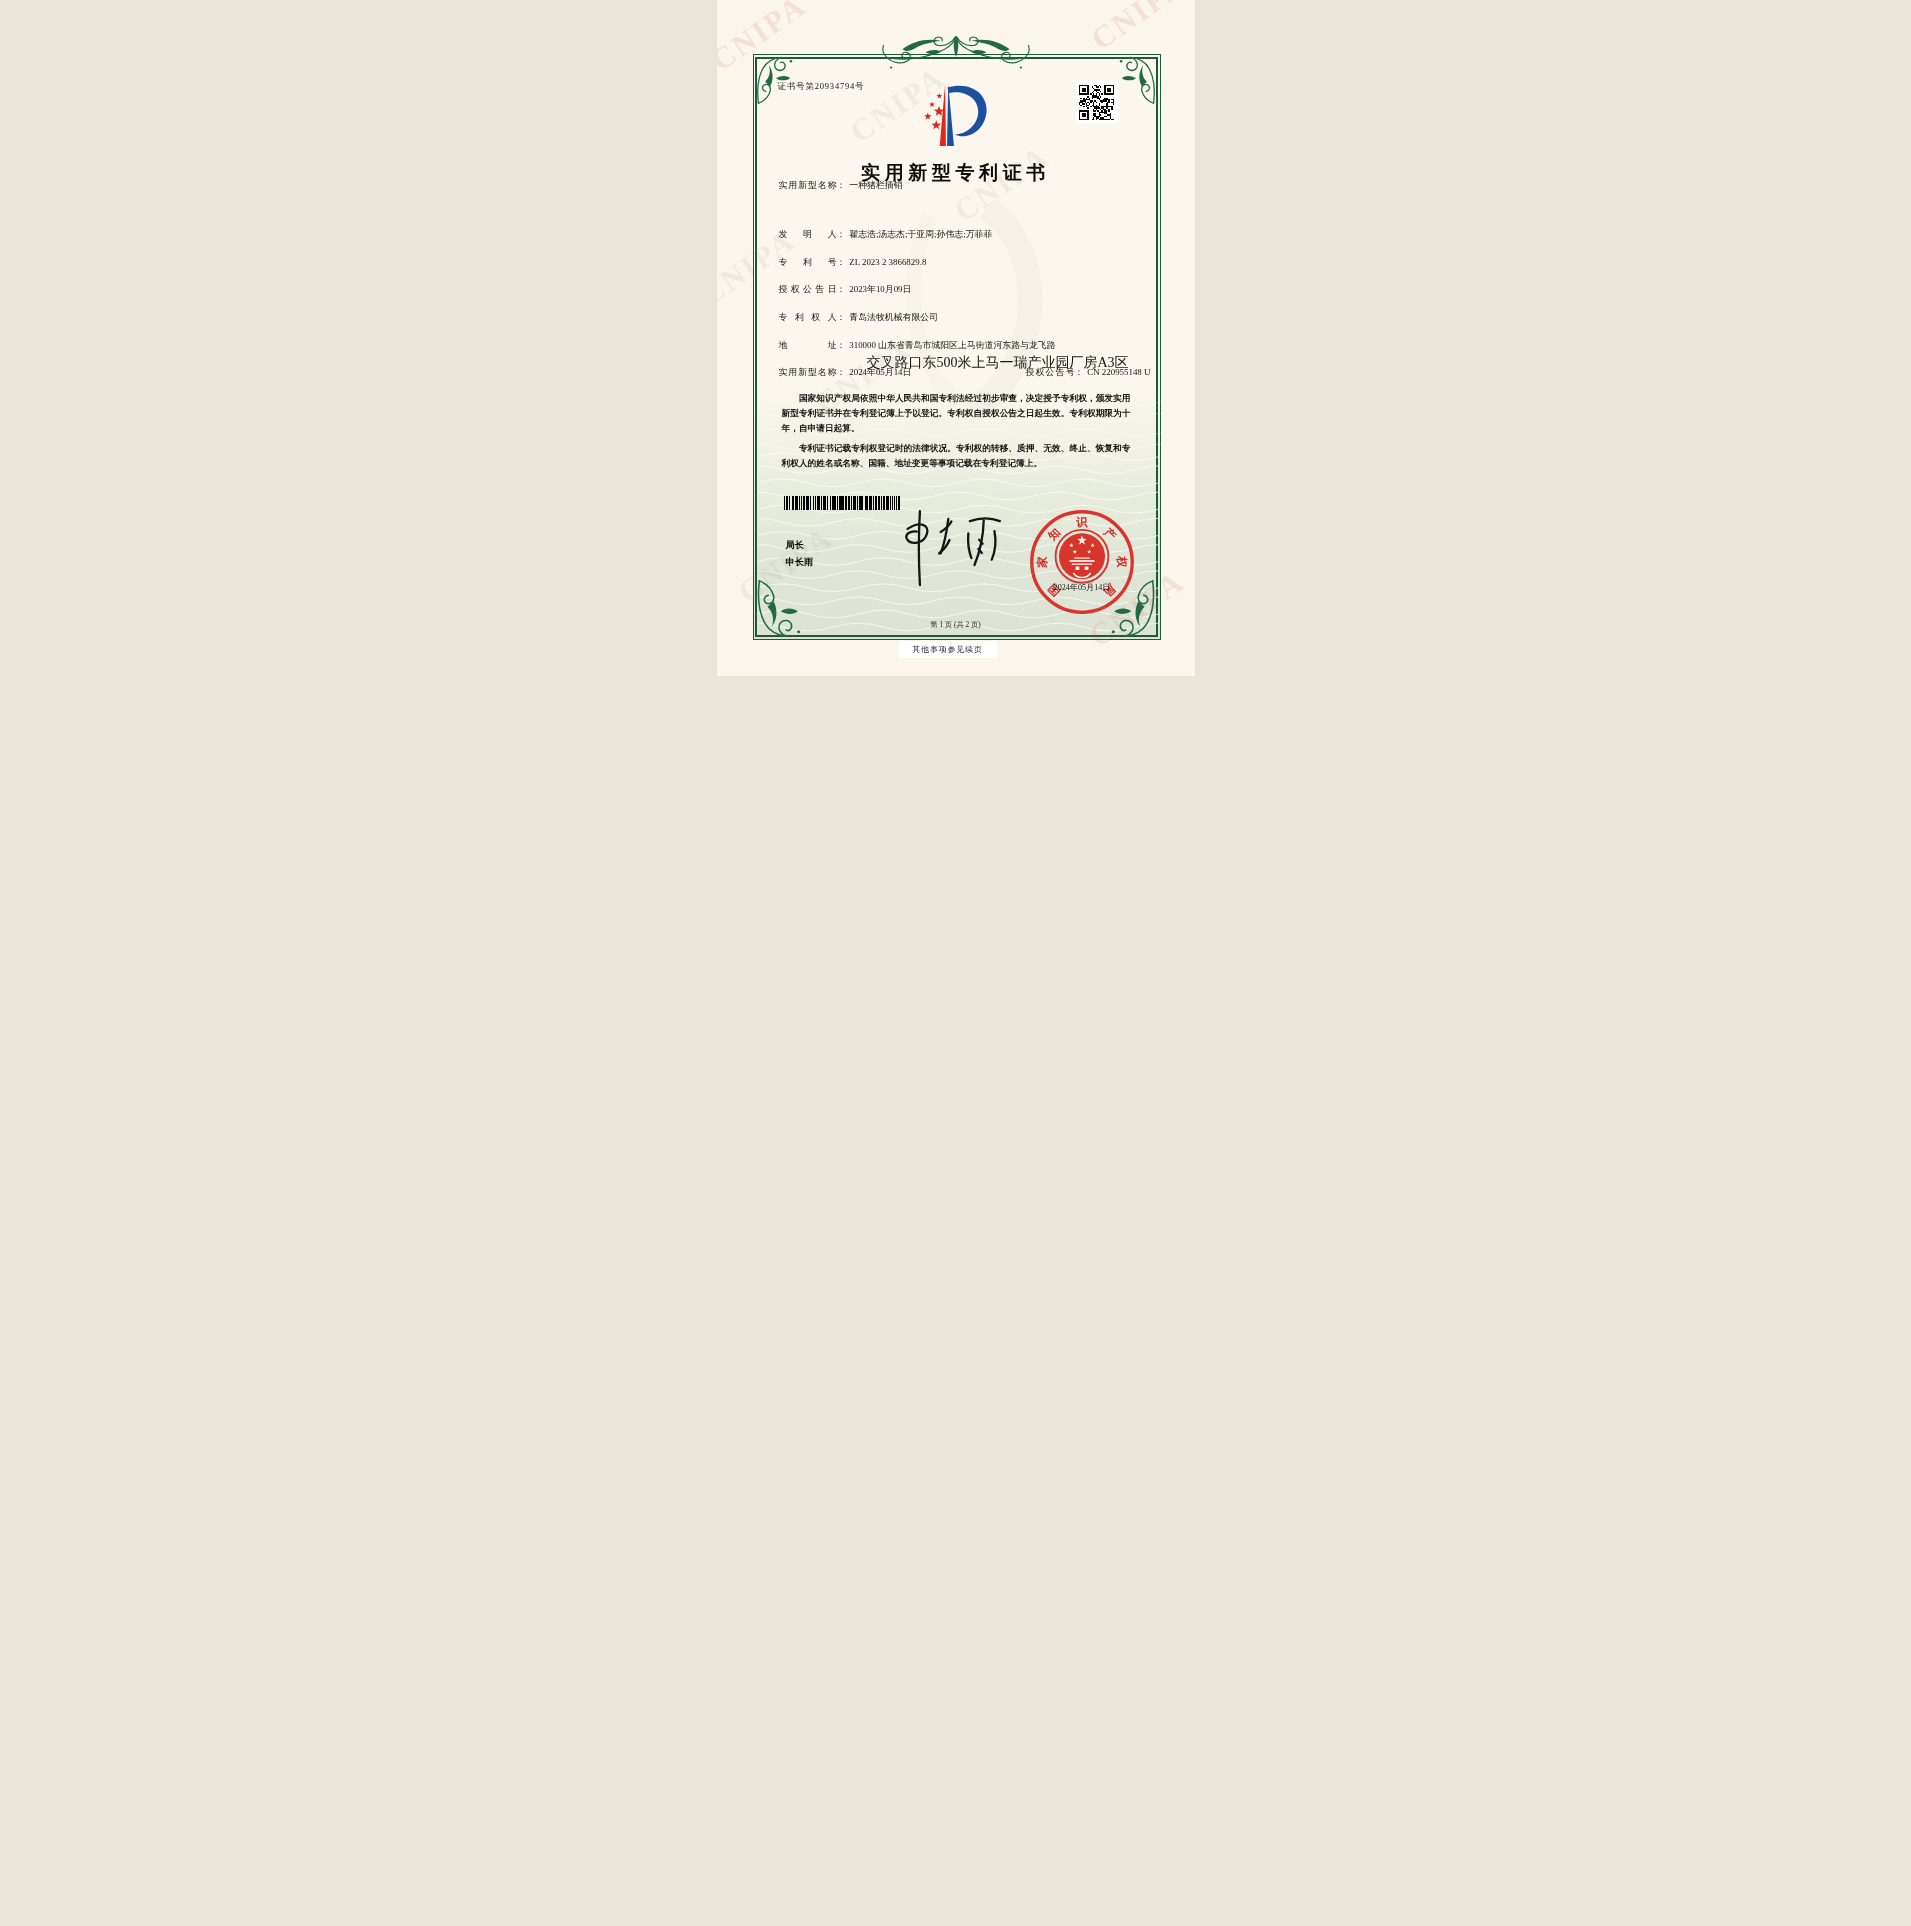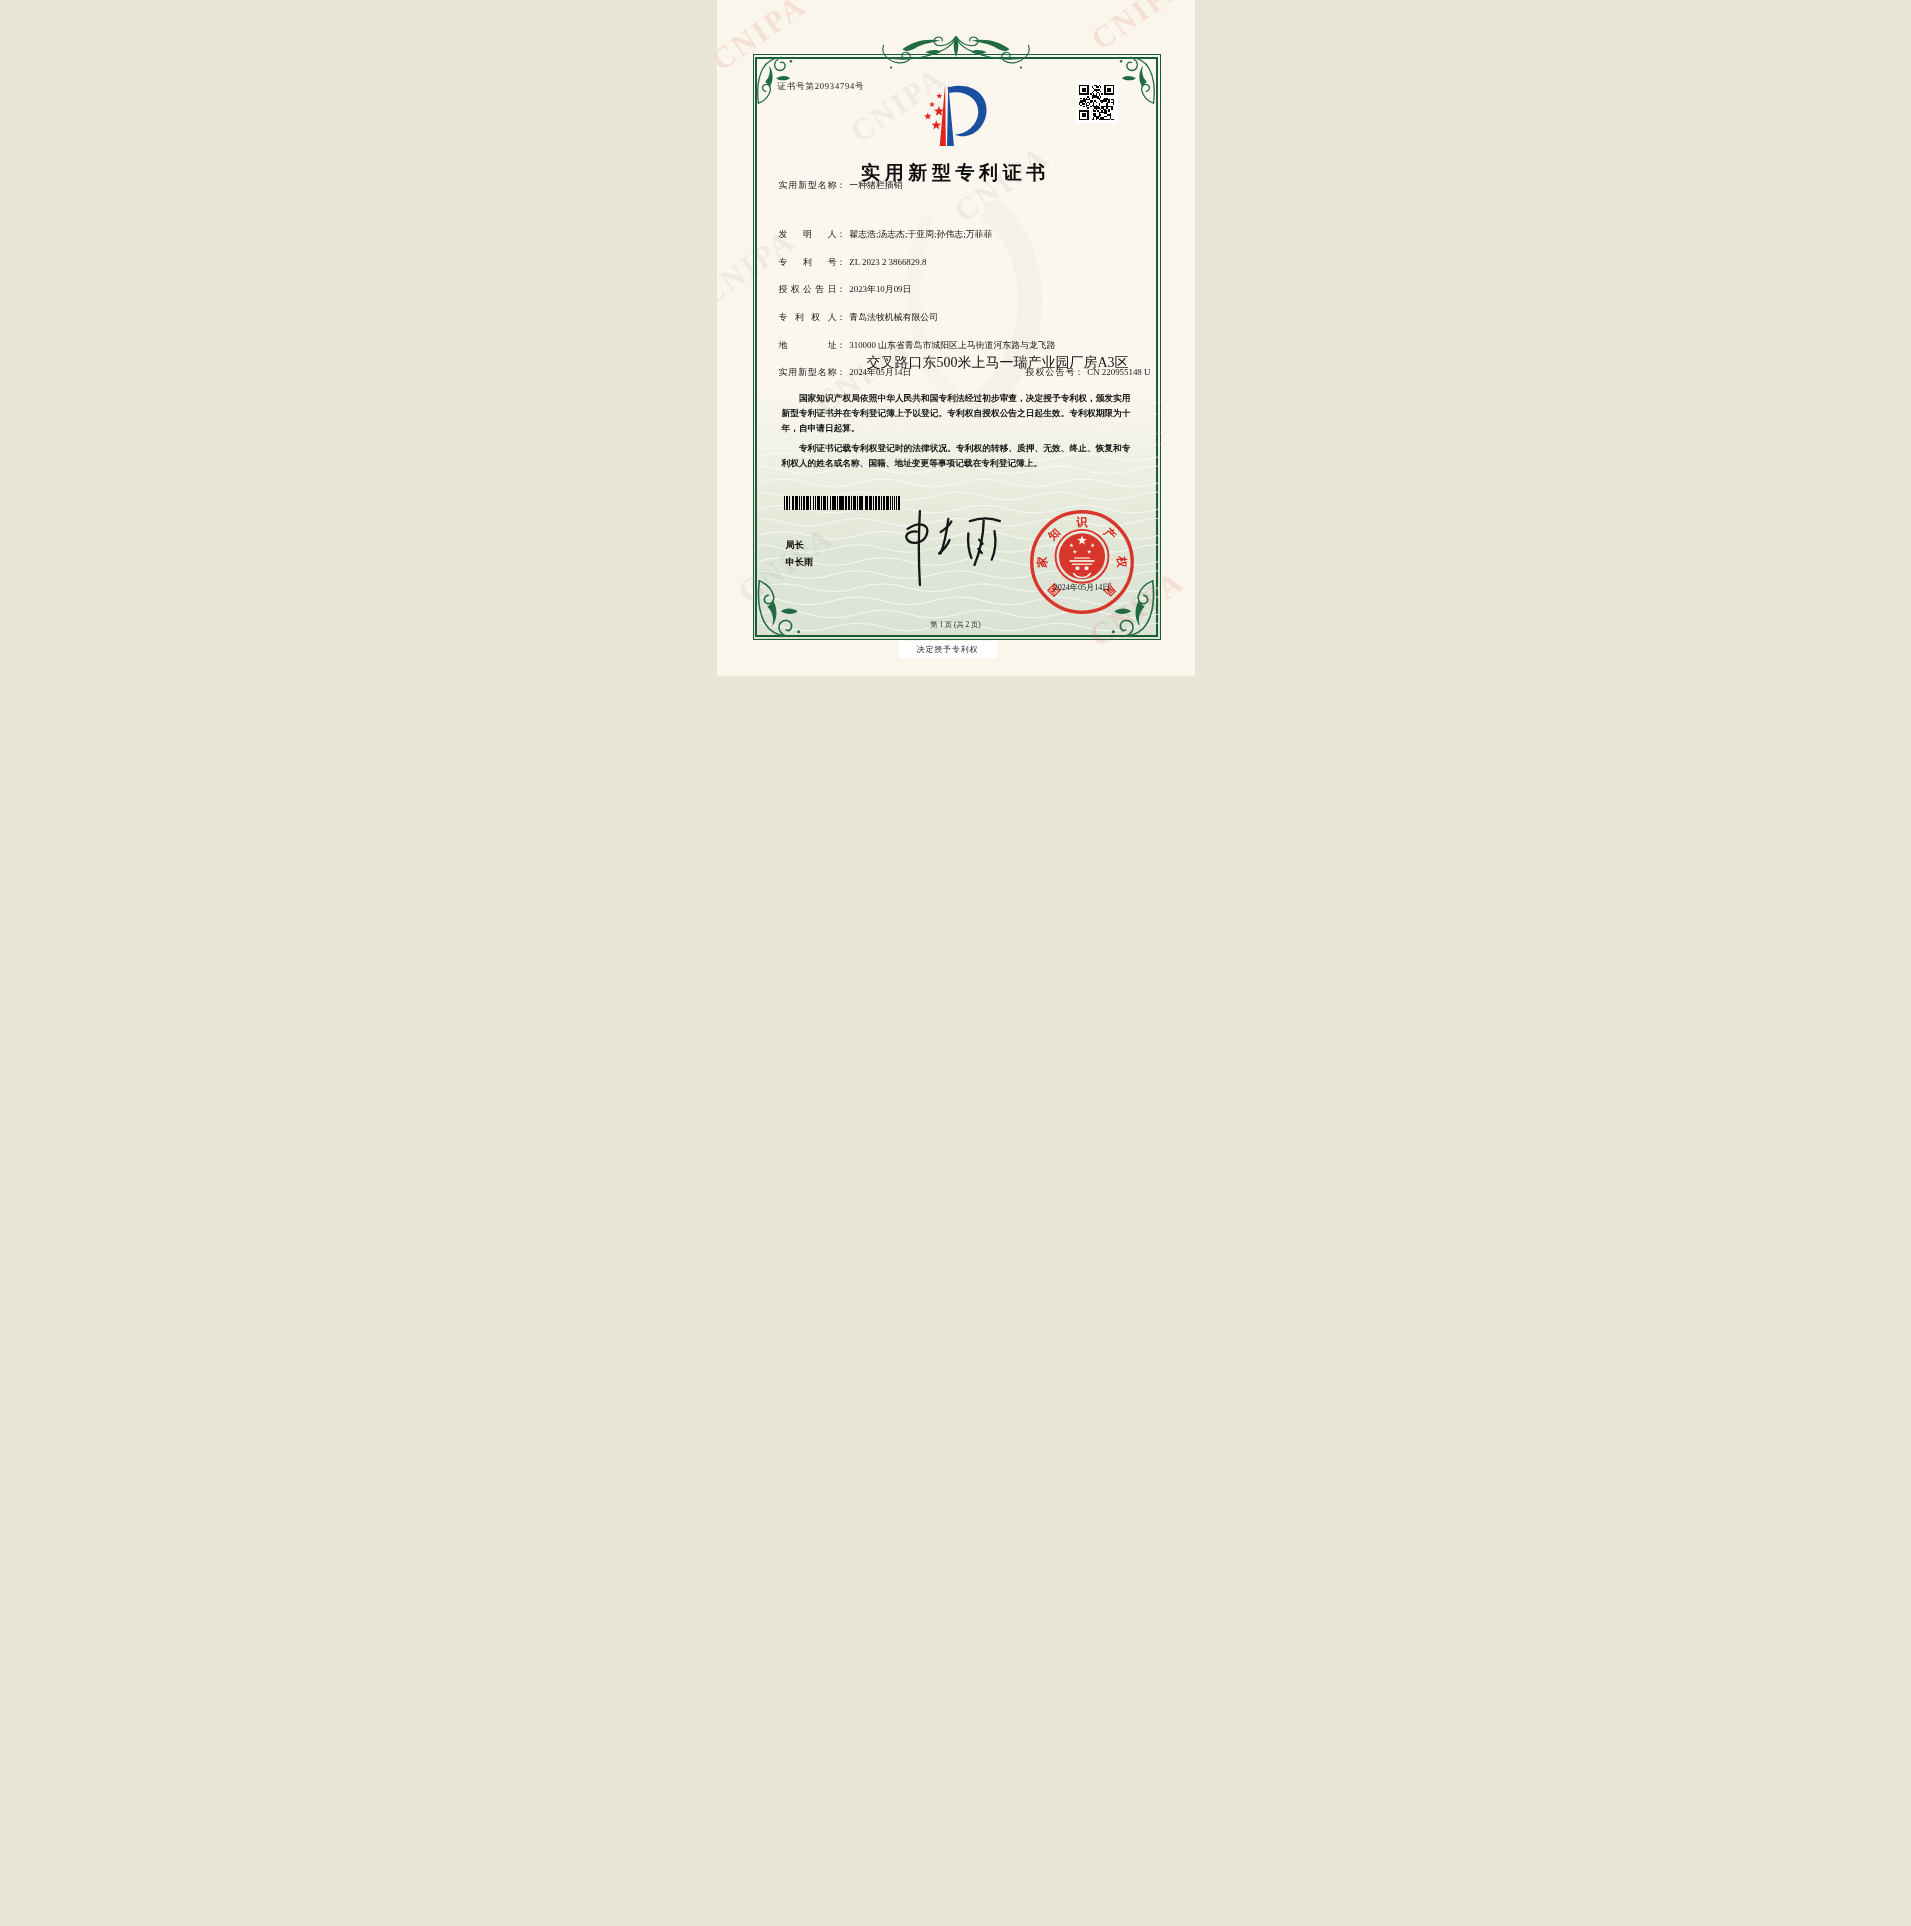--- a/index.html
+++ b/index.html
@@ -510,17 +510,17 @@
           <text x="143" y="48" text-anchor="middle" transform="rotate(0 143 143)">识</text>
           <text x="143" y="48" text-anchor="middle" transform="rotate(45 143 143)">产</text>
           <text x="143" y="48" text-anchor="middle" transform="rotate(90 143 143)">权</text>
           <text x="143" y="48" text-anchor="middle" transform="rotate(135 143 143)">局</text>
         </g>
       <text x="143" y="216" text-anchor="middle" font-size="21.5" fill="#161616" font-family="'Liberation Serif','DejaVu Serif',serif">2024年05月14日</text>
     </svg>
 
     <div class="abs page-num">第 1 页 (共 2 页)</div>
     <div class="abs note-box">
-      <span>决定授予专利权</span>
+      <span>其他事项参见续页</span>
     </div>
   </div>
 </div>
 
 
 </body></html>

